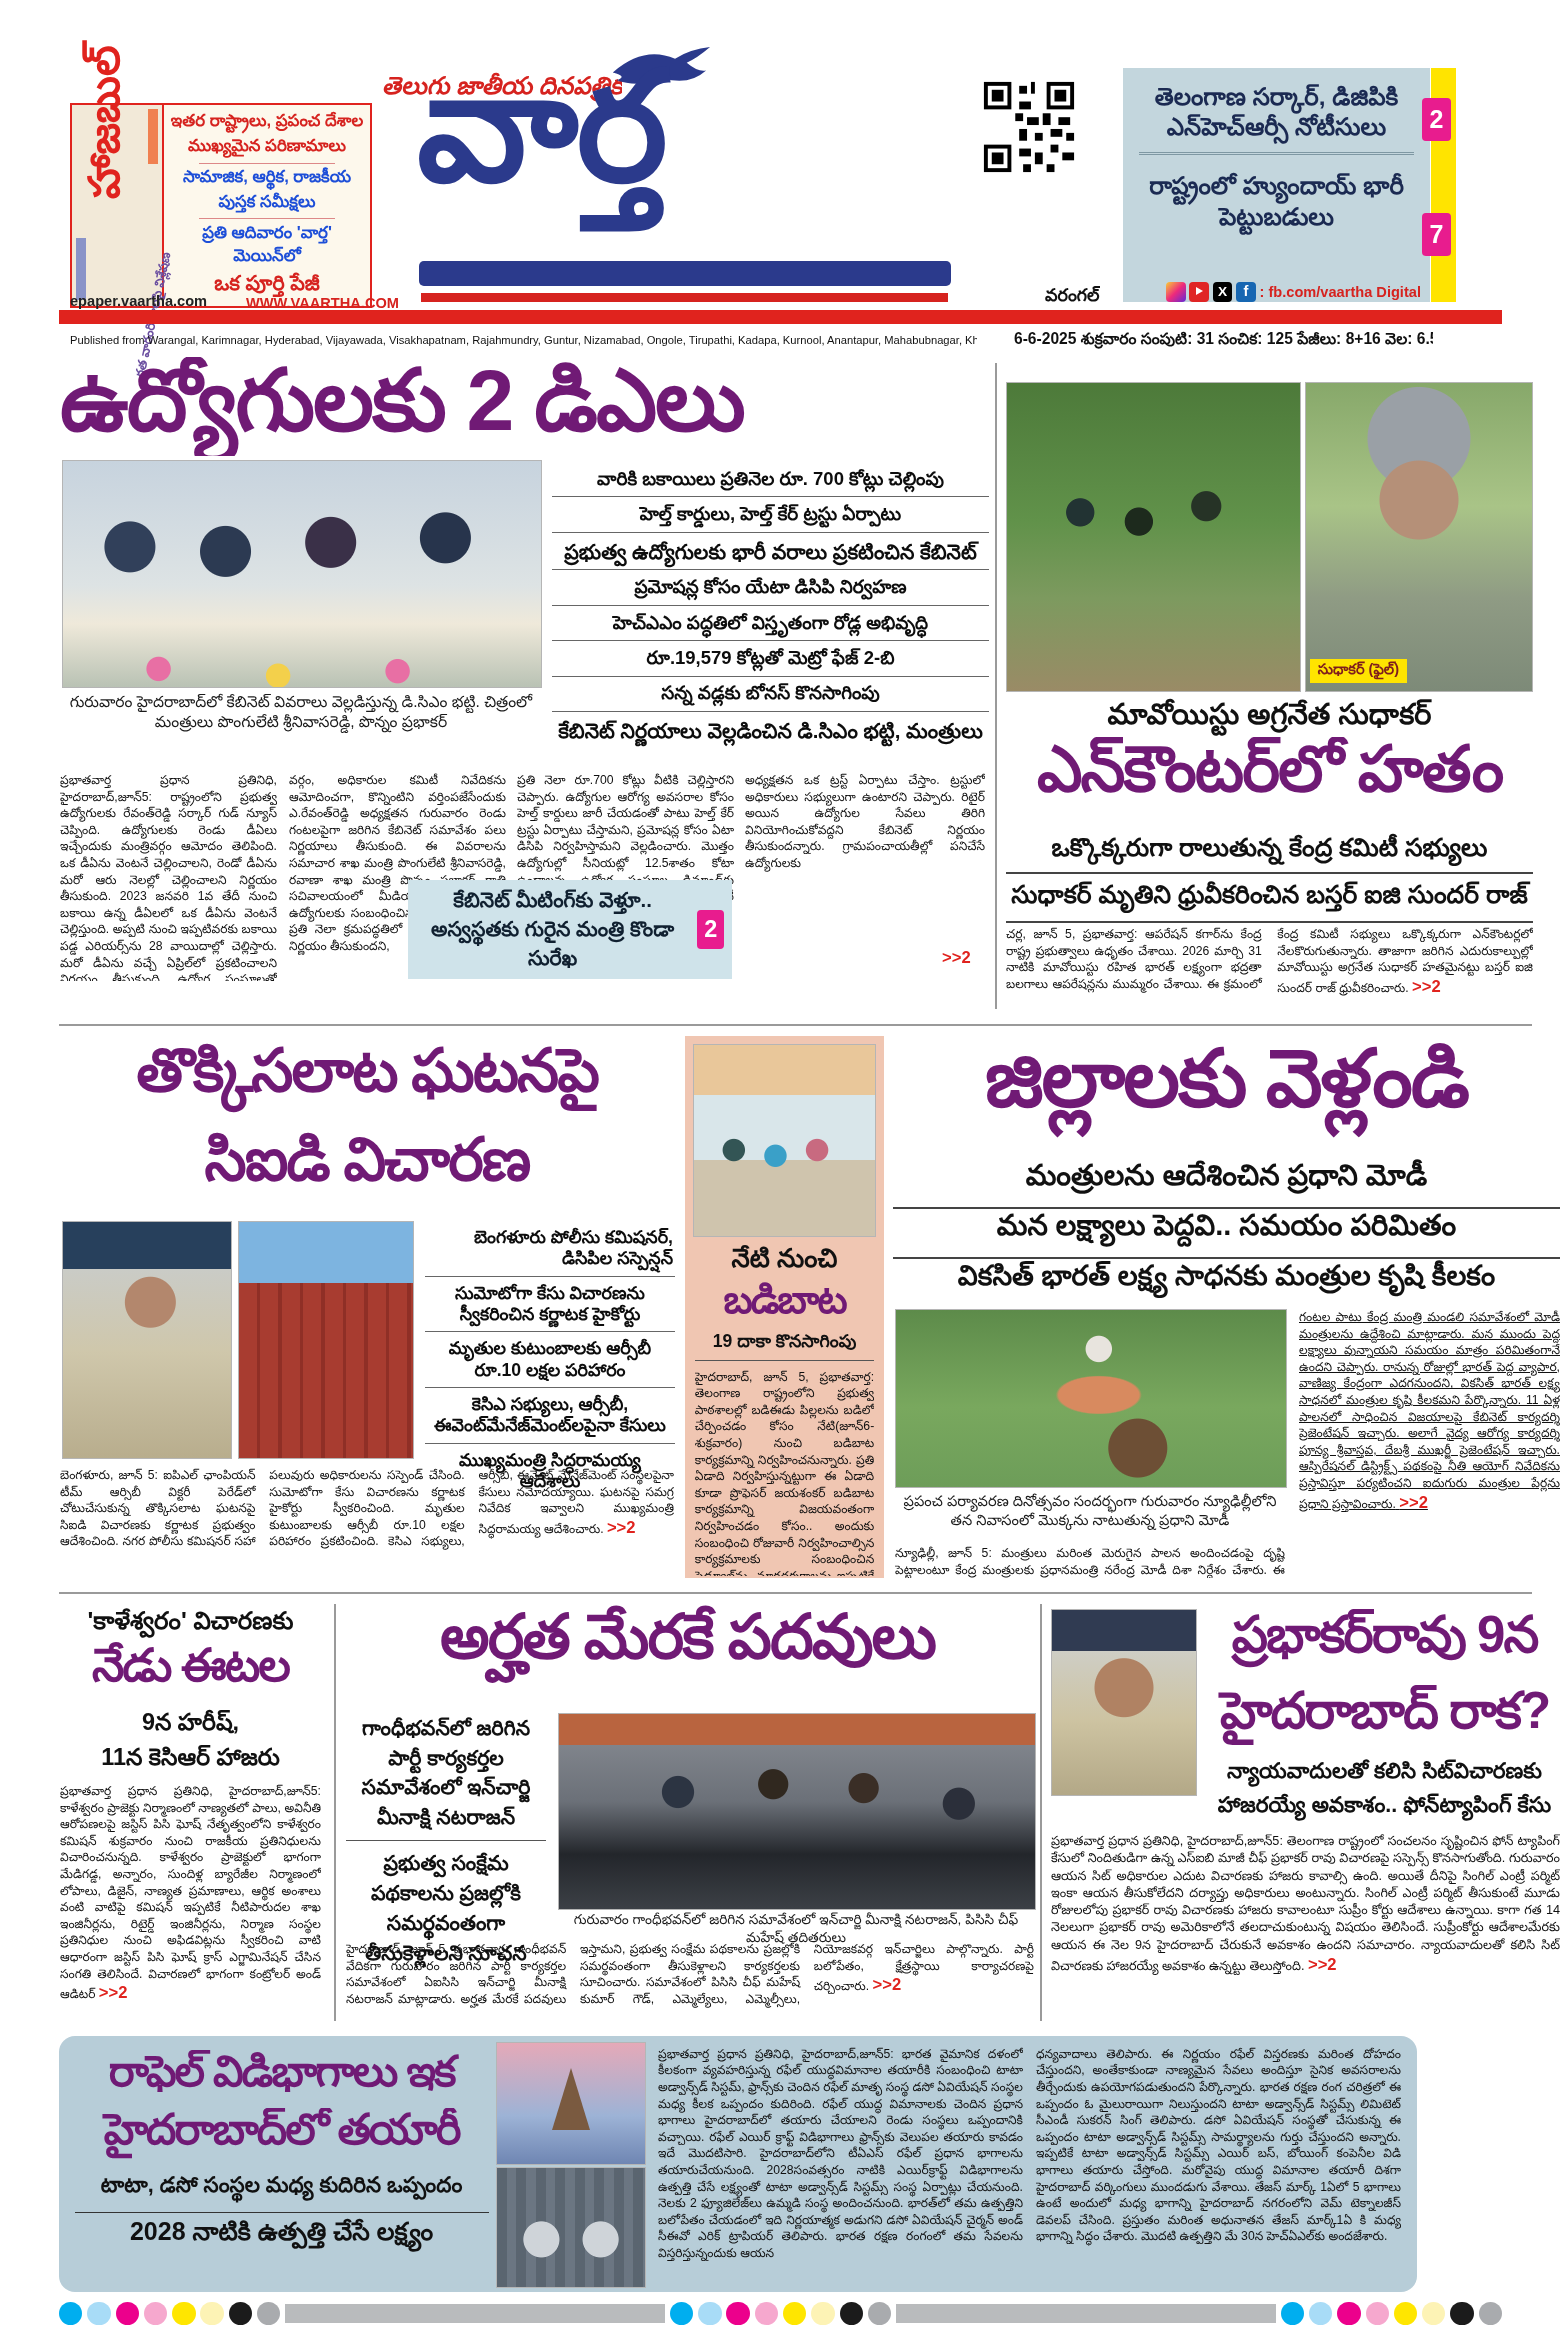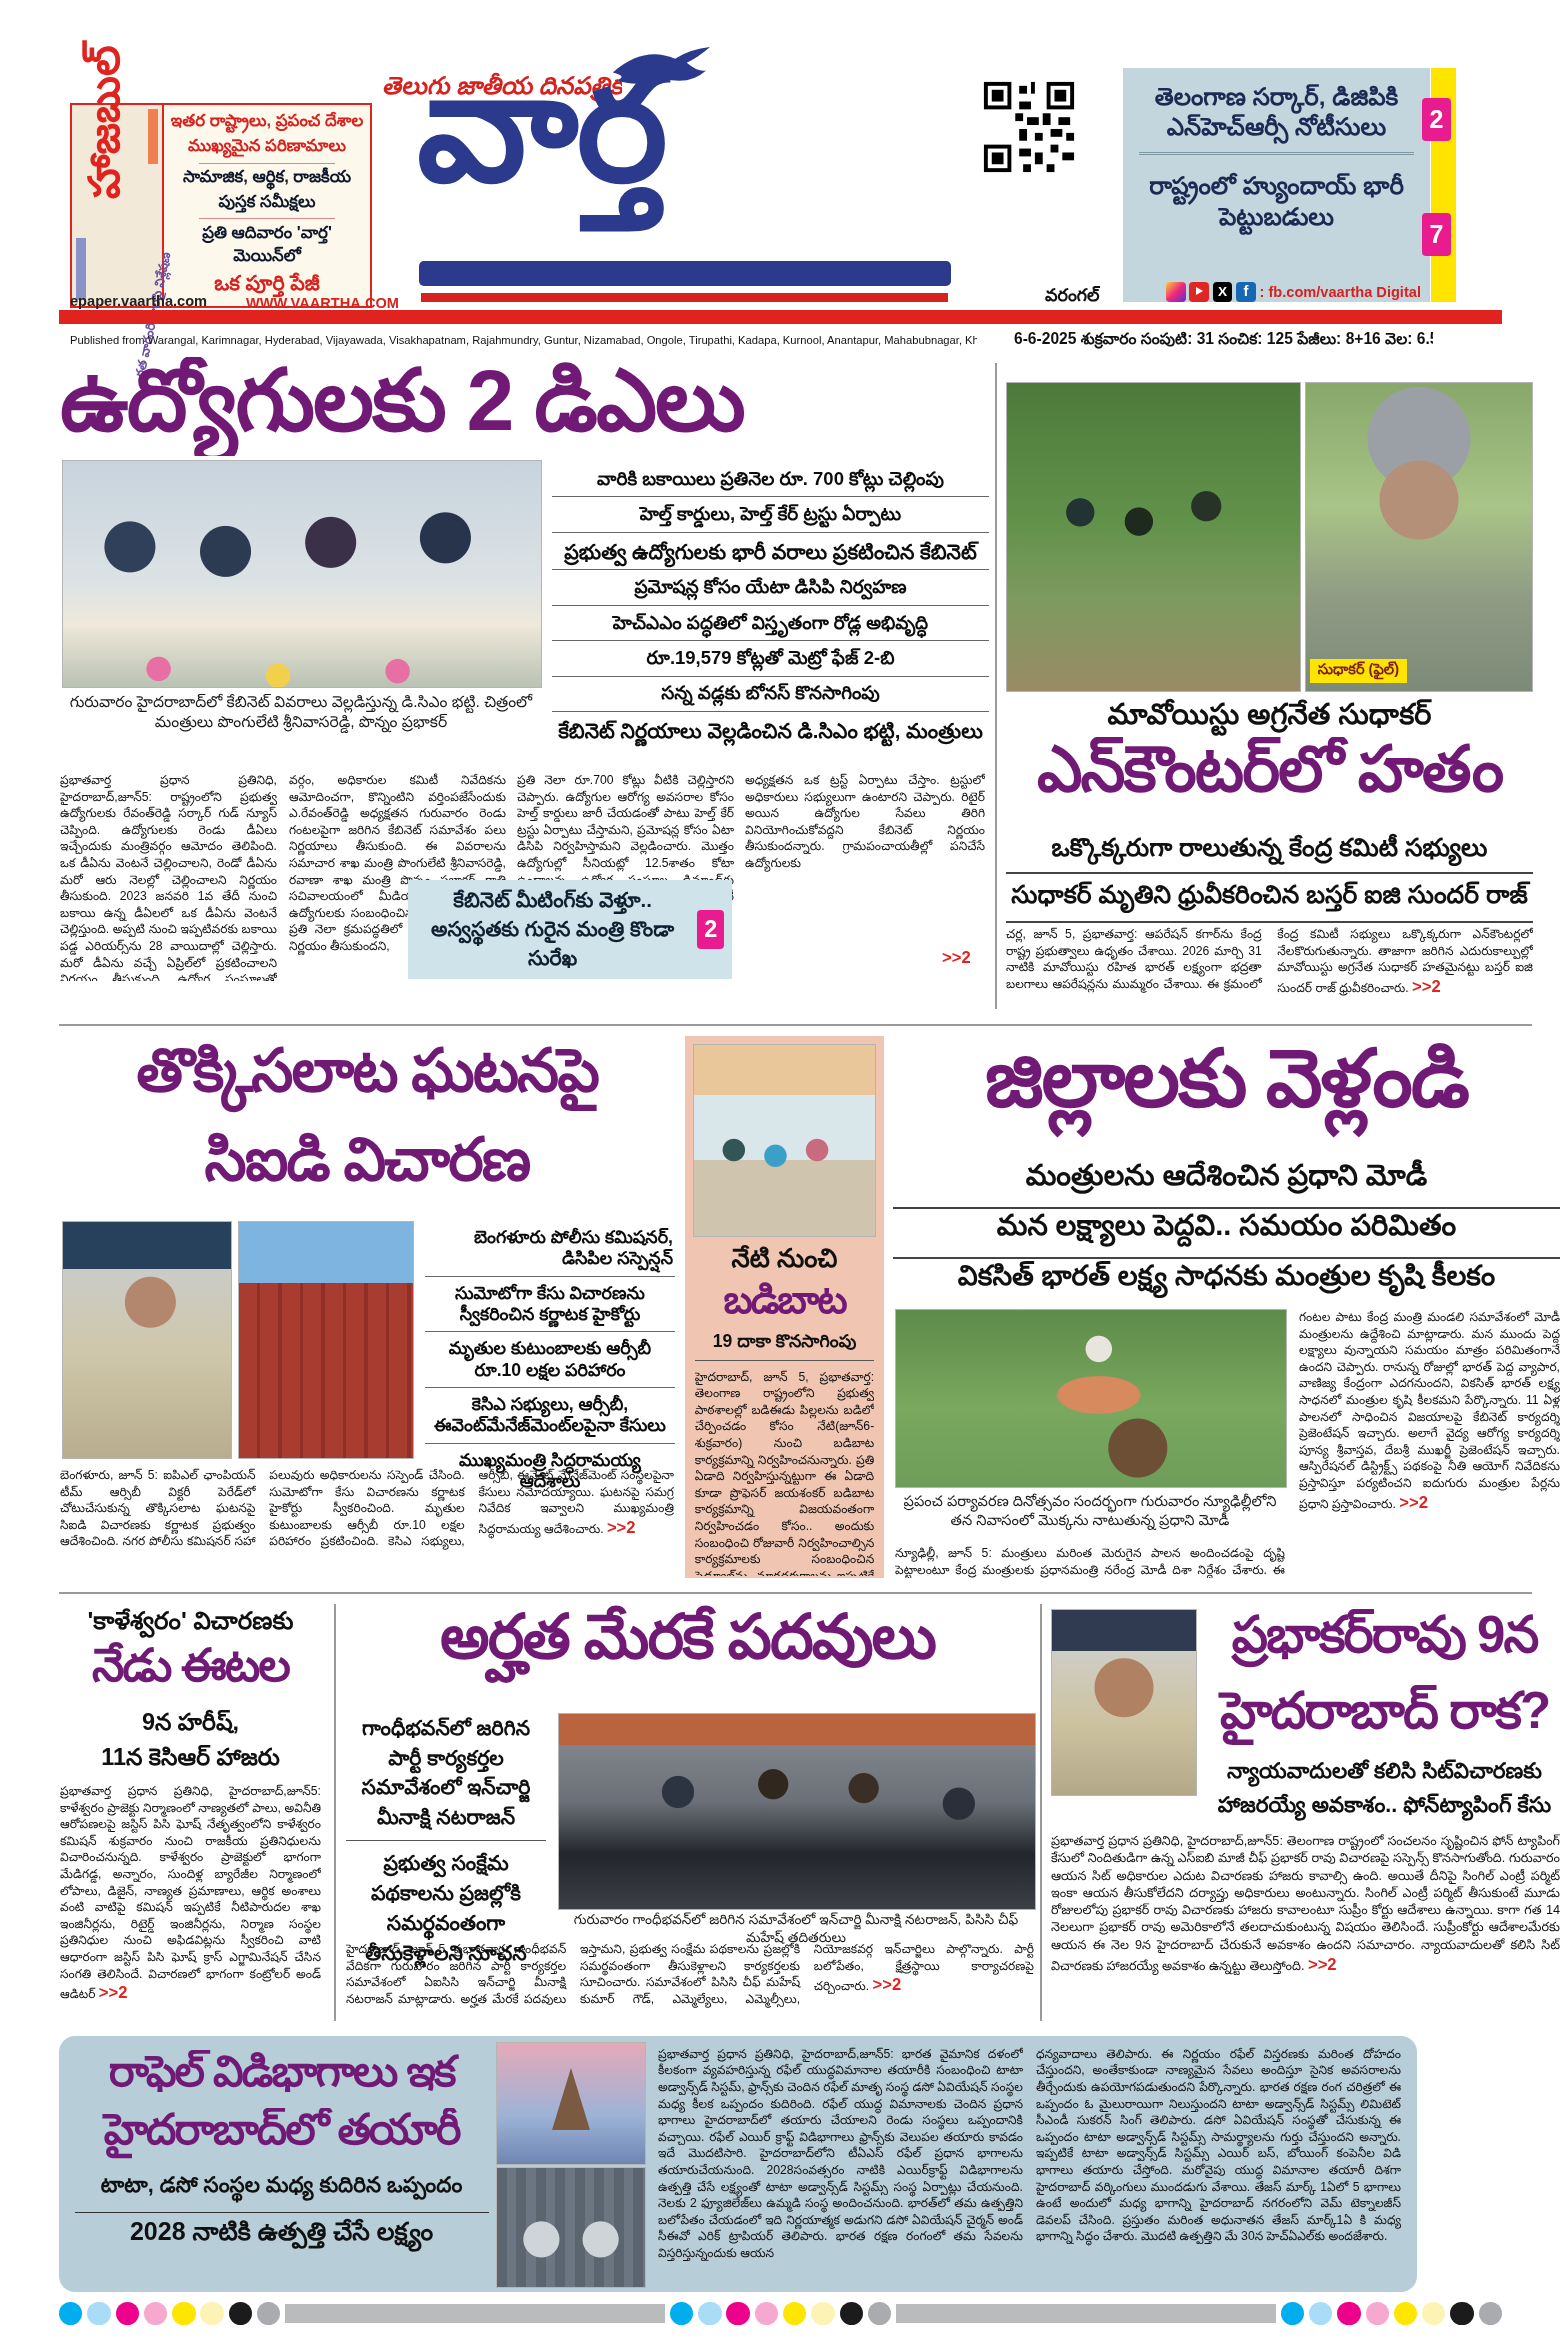--- a/index.html
+++ b/index.html
@@ -23,21 +23,21 @@
   
   .promo{border:2.9px solid #e0231e;background:#fdf8ec;display:flex;}
   .promo-logo{width:90px;background:#f2e9d8;position:relative;border-right:2px solid #e0231e;}
   .promo-logo .big{position:absolute;left:7.8px;top:94px;transform:rotate(-90deg);
         transform-origin:left top;font-size:43px;font-weight:900;color:#e0231e;white-space:nowrap;}
   .promo-logo .side{position:absolute;right:2px;top:146px;transform:rotate(-78deg);
         transform-origin:right top;font-size:12.7px;font-weight:700;color:#6b4fa0;white-space:nowrap;}
   .promo-lines{flex:1;display:flex;flex-direction:column;justify-content:space-evenly;
         text-align:center;padding:3.9px 5.9px;}
   .promo-lines .red{color:#d6231f;font-weight:700;font-size:16.6px;}
-  .promo-lines .green{color:#0f172a;font-weight:700;font-size:16.6px;}
+  .promo-lines .green{color:#1d4ed8;font-weight:700;font-size:16.6px;}
   .promo-lines .big-red{color:#d6231f;font-weight:900;font-size:20.5px;}
   .promo-div{height:1px;background:#d88;margin:1px 29px;}
   .teaser{background:#c3d6dd;}
   .teaser-item{font-size:24.4px;font-weight:800;color:#1b2a52;text-align:center;line-height:1.25;padding:13.7px 9.8px 7.8px;}
   .teaser-sep{border-top:3.9px double #7e98a3;margin:2px 15.6px;}
   .soc-ic{display:inline-block;width:19.5px;height:19.5px;border-radius:3.9px;vertical-align:middle;
           margin-right:3.9px;position:relative;}
   
   .regrow{display:flex;align-items:center;gap:4.9px;}
   .dot{width:23.4px;height:23.4px;border-radius:50%;}
@@ -234,21 +234,21 @@
   <div class="abs nowrap center" style="left:893px;top:1260px;width:667px;font-size:28px;font-weight:800;">వికసిత్ భారత్ లక్ష్య సాధనకు మంత్రుల కృషి కీలకం</div>
 
   <div class="photo" style="left:895px;top:1309px;width:390px;height:177px;background:
       radial-gradient(circle at 52% 22%, #e8e4de 0 12.7px, transparent 13.7px),
       radial-gradient(ellipse at 52% 48%, #d88a5f 0 14% , transparent 15%),
       radial-gradient(circle at 62% 78%, #6d4f35 0 29px, transparent 30px),
       linear-gradient(180deg,#5d8b4a 0%,#79a85e 55%,#6d9d59 100%);"></div>
   <div class="abs caption" style="left:895px;top:1492px;width:390px;font-size:14.6px;">ప్రపంచ పర్యావరణ దినోత్సవం సందర్భంగా గురువారం న్యూఢిల్లీలోని తన నివాసంలో మొక్కను నాటుతున్న ప్రధాని మోడీ</div>
   <div class="abs body-text" style="left:895px;top:1545px;width:390px;height:33px;overflow:hidden;">న్యూఢిల్లీ, జూన్ 5: మంత్రులు మరింత మెరుగైన పాలన అందించడంపై దృష్టి పెట్టాలంటూ కేంద్ర మంత్రులకు ప్రధానమంత్రి నరేంద్ర మోడీ దిశా నిర్దేశం చేశారు. ఈ మేరకు ఆయన కేంద్ర మంత్రివర్గ సమావేశంలో కీలక వ్యాఖ్యలు చేశారు.</div>
 
-  <div class="abs" style="left:1299px;top:1309px;width:261px;height:269px;overflow:hidden;">
+  <div class="abs" style="left:1299px;top:1309px;width:261px;height:269px;overflow:hidden;text-decoration:underline;">
     <div class="body-text"><span>గంటల పాటు కేంద్ర మంత్రి మండలి సమావేశంలో మోడీ మంత్రులను ఉద్దేశించి మాట్లాడారు. మన ముందు పెద్ద లక్ష్యాలు వున్నాయని సమయం మాత్రం పరిమితంగానే ఉందని చెప్పారు. రానున్న రోజుల్లో భారత్ పెద్ద వ్యాపార, వాణిజ్య కేంద్రంగా ఎదగనుందని, వికసిత్ భారత్ లక్ష్య సాధనలో మంత్రుల కృషి కీలకమని పేర్కొన్నారు. 11 ఏళ్ల పాలనలో సాధించిన విజయాలపై కేబినెట్ కార్యదర్శి ప్రెజెంటేషన్ ఇచ్చారు. అలాగే వైద్య ఆరోగ్య కార్యదర్శి పూన్య శ్రీవాస్తవ, దేబశ్రీ ముఖర్జీ ప్రెజెంటేషన్ ఇచ్చారు. ఆస్పిరేషనల్ డిస్ట్రిక్ట్స్ పథకంపై నీతి ఆయోగ్ నివేదికను ప్రస్తావిస్తూ పర్యటించని ఐదుగురు మంత్రుల పేర్లను ప్రధాని ప్రస్తావించారు.</span> <span class="more">&gt;&gt;2</span></div>
   </div>
 
   <div class="abs rule-h" style="left:59px;top:1592px;width:1473px;"></div>
 
   <div class="abs nowrap center" style="left:60px;top:1607px;width:261px;font-size:24.4px;font-weight:800;">'కాళేశ్వరం' విచారణకు</div>
   <div class="abs nowrap hl center" style="left:60px;top:1642px;width:261px;height:60px;font-size:46px;">నేడు ఈటల</div>
   <div class="abs nowrap center" style="left:60px;top:1709px;width:261px;font-size:23.4px;font-weight:800;">9న హరీష్,</div>
   <div class="abs nowrap center" style="left:60px;top:1744px;width:261px;font-size:23.4px;font-weight:800;">11న కెసిఆర్ హాజరు</div>
   <div class="abs" style="left:60px;top:1783px;width:261px;height:238px;overflow:hidden;">

